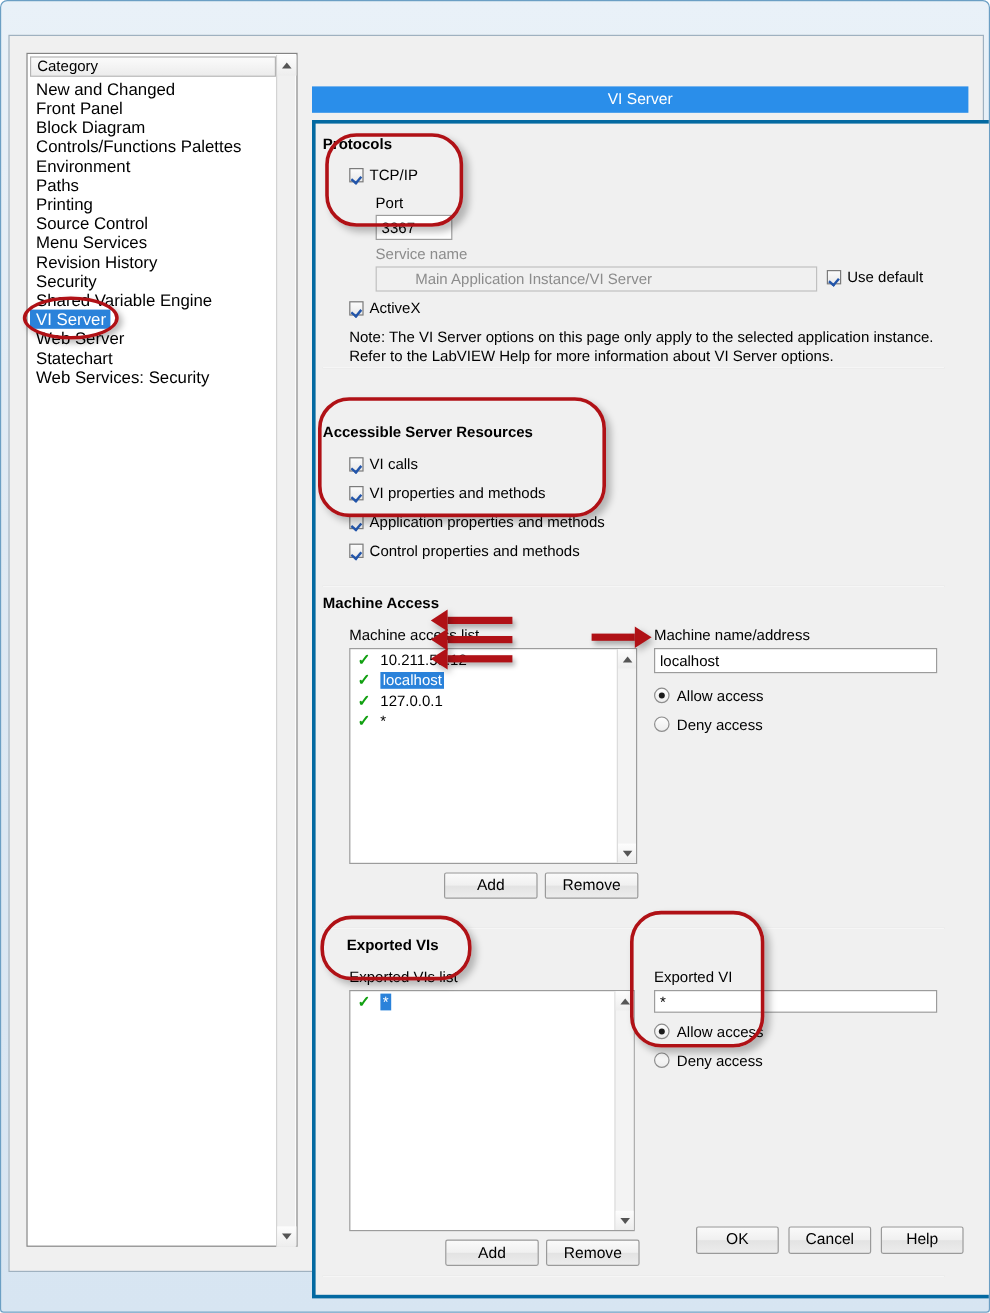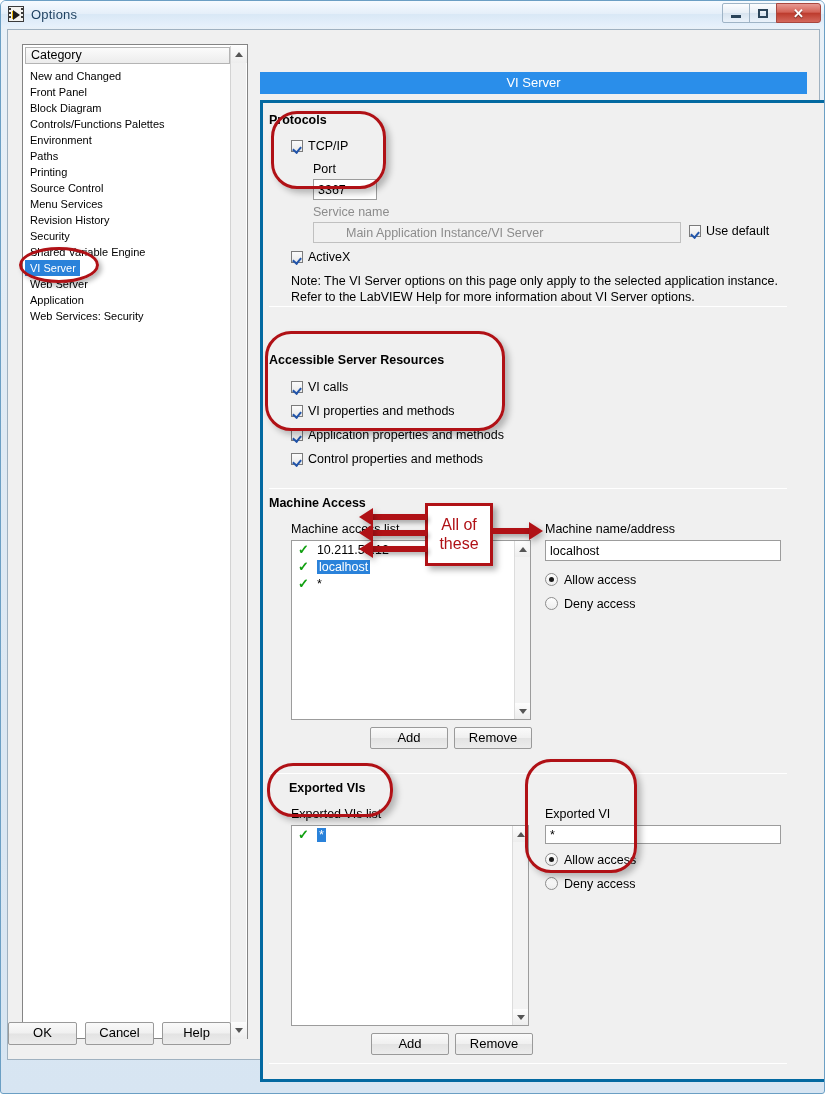--- a/index.html
+++ b/index.html
@@ -94,21 +94,21 @@
     position: absolute; left: 2px; top: 2px;
     width: 205px; height: 17px;
     background: linear-gradient(to bottom,#fbfbfb,#ececec);
     border: 1px solid #b4b4b4;
     font-size: 12.5px; color: #000; padding-left: 5px; line-height: 15px;
   }
   #category-list {
     position: absolute; left: 2px; top: 21px; width: 206px;
   }
   .cat-item {
-    font-size: 11px; color: #000; height: 16px; line-height: 16px;
+    font-size: 14px; color: #000; height: 16px; line-height: 16px;
     padding-left: 5px; white-space: nowrap;
   }
   .cat-item.selected {
     background: #2a82da; color: #ffffff; display: inline-block; padding-right: 4px;
   }
   .cat-item-wrap { height: 16px; }
 
   
   #cat-scrollbar {
     position: absolute; right: 1px; top: 1px; width: 16px; height: 993px;
@@ -257,56 +257,36 @@
   .arrow-head-r {
     position: absolute; width: 0; height: 0;
     border-top: 9px solid transparent; border-bottom: 9px solid transparent;
     border-left: 14px solid #b01116;
     filter: drop-shadow(2px 3px 3px rgba(0,0,0,.3));
   }
 
   
   #dialog-buttons {
     position: absolute; left: 0; bottom: 14px; width: 813px;
-    display: flex; justify-content: flex-start; gap: 8px; padding-right: 18px;
+    display: flex; justify-content: flex-end; gap: 8px; padding-right: 18px;
   }
   .dlg-btn { width: 69px; height: 23px; }
 
   
   #watermark {
     position: absolute; left: 540px; top: 1062px;
     font-size: 19px; color: #c9c9c9; letter-spacing: .5px;
     white-space: nowrap; font-family: "Liberation Sans", sans-serif;
   }
 </style>
 </head>
 <body>
 
 <div id="window">
 
-  <div id="titlebar">
-    <div id="app-icon">
-      <div class="ico-dots-l"></div>
-      <div class="ico-dots-r"></div>
-      <div class="ico-bar"></div>
-      <div class="ico-arrow"></div>
-    </div>
-    <div id="title-text">Options</div>
-    <div id="win-buttons">
-      <div class="winbtn">
-        <div class="glyph-min"></div>
-      </div>
-      <div class="winbtn">
-        <div class="glyph-max"></div>
-      </div>
-      <div class="winbtn close">
-        <div class="glyph-close">✕</div>
-      </div>
-    </div>
-  </div>
 
   <div id="client">
 
     <div id="category-panel">
       <div id="category-header">Category</div>
 
       <div id="category-list">
         <div class="cat-item-wrap"><span class="cat-item">New and Changed</span></div>
         <div class="cat-item-wrap"><span class="cat-item">Front Panel</span></div>
         <div class="cat-item-wrap"><span class="cat-item">Block Diagram</span></div>
@@ -314,21 +294,21 @@
         <div class="cat-item-wrap"><span class="cat-item">Environment</span></div>
         <div class="cat-item-wrap"><span class="cat-item">Paths</span></div>
         <div class="cat-item-wrap"><span class="cat-item">Printing</span></div>
         <div class="cat-item-wrap"><span class="cat-item">Source Control</span></div>
         <div class="cat-item-wrap"><span class="cat-item">Menu Services</span></div>
         <div class="cat-item-wrap"><span class="cat-item">Revision History</span></div>
         <div class="cat-item-wrap"><span class="cat-item">Security</span></div>
         <div class="cat-item-wrap"><span class="cat-item">Shared Variable Engine</span></div>
         <div class="cat-item-wrap"><span class="cat-item selected">VI Server</span></div>
         <div class="cat-item-wrap"><span class="cat-item">Web Server</span></div>
-        <div class="cat-item-wrap"><span class="cat-item">Application</span></div>
+        <div class="cat-item-wrap"><span class="cat-item">Statechart</span></div>
         <div class="cat-item-wrap"><span class="cat-item">Web Services: Security</span></div>
       </div>
 
       <div id="cat-scrollbar">
         <div class="sb-arrow">
           <div class="tri-up"></div>
         </div>
         <div class="sb-arrow bottom">
           <div class="tri-dn"></div>
         </div>
@@ -393,20 +373,23 @@
             <div style="position:absolute; left:22px; top:26px;" class="small-label">Machine access list</div>
 
             <div class="listbox" style="position:absolute; left:22px; top:44px; width:240px; height:180px;">
               <div class="lb-row">
                 <span class="lb-check">✓</span><span>10.211.55.12</span>
               </div>
               <div class="lb-row">
                 <span class="lb-check">✓</span><span class="lb-sel">localhost</span>
               </div>
               <div class="lb-row">
+                <span class="lb-check">✓</span><span>127.0.0.1</span>
+              </div>
+              <div class="lb-row">
                 <span class="lb-check">✓</span><span>*</span>
               </div>
 
               <div class="lb-scroll">
                 <div class="sb-arrow" style="height:16px;">
                   <div class="tri-up"></div>
                 </div>
                 <div class="sb-arrow bottom" style="height:16px;">
                   <div class="tri-dn"></div>
                 </div>
@@ -485,24 +468,20 @@
       <div class="btn dlg-btn">Help</div>
     </div>
   </div>
 
   <div class="anno anno-ellipse" style="left:18px; top:246px; width:80px; height:36px;"></div>
 
   <div class="anno anno-round" style="left:270px; top:110px; width:115px; height:78px;"></div>
 
   <div class="anno anno-round" style="left:264px; top:330px; width:240px; height:100px;"></div>
 
-  <div class="anno anno-box" style="left:424px; top:502px; width:68px; height:63px; padding-top:9px; line-height:19px;">
-    <div>All of</div>
-    <div>these</div>
-  </div>
 
   <div class="anno">
     <div class="arrow-shaft" style="left:372px; top:513px; width:54px;"></div>
     <div class="arrow-head-l" style="left:358px; top:507px;"></div>
   </div>
 
   <div class="anno">
     <div class="arrow-shaft" style="left:372px; top:529px; width:54px;"></div>
     <div class="arrow-head-l" style="left:358px; top:523px;"></div>
   </div>

